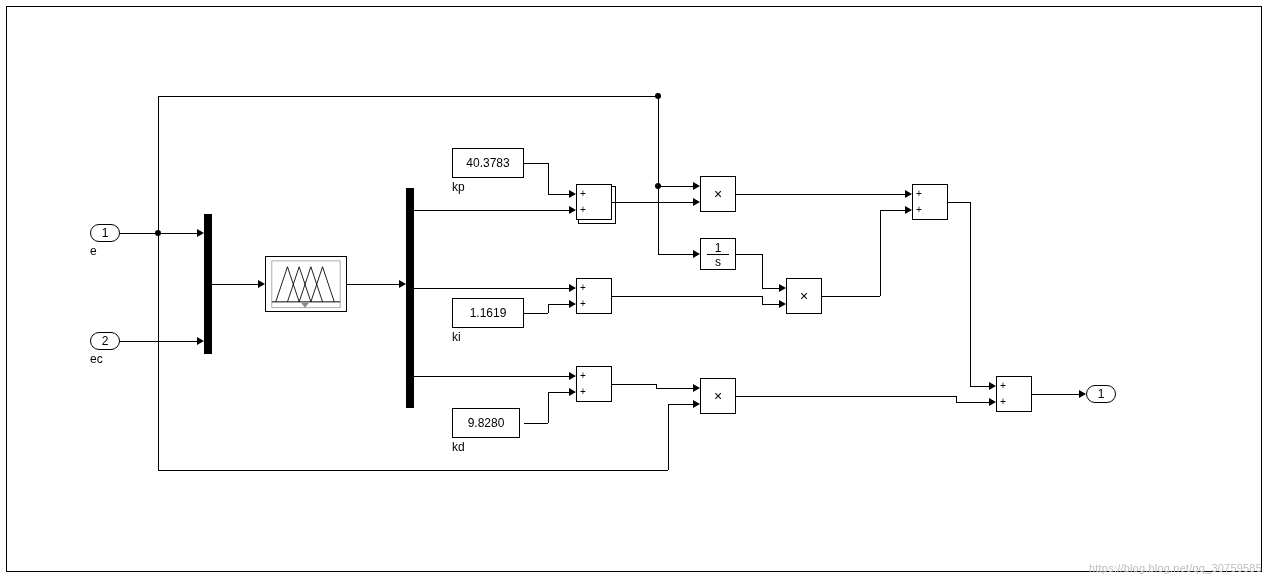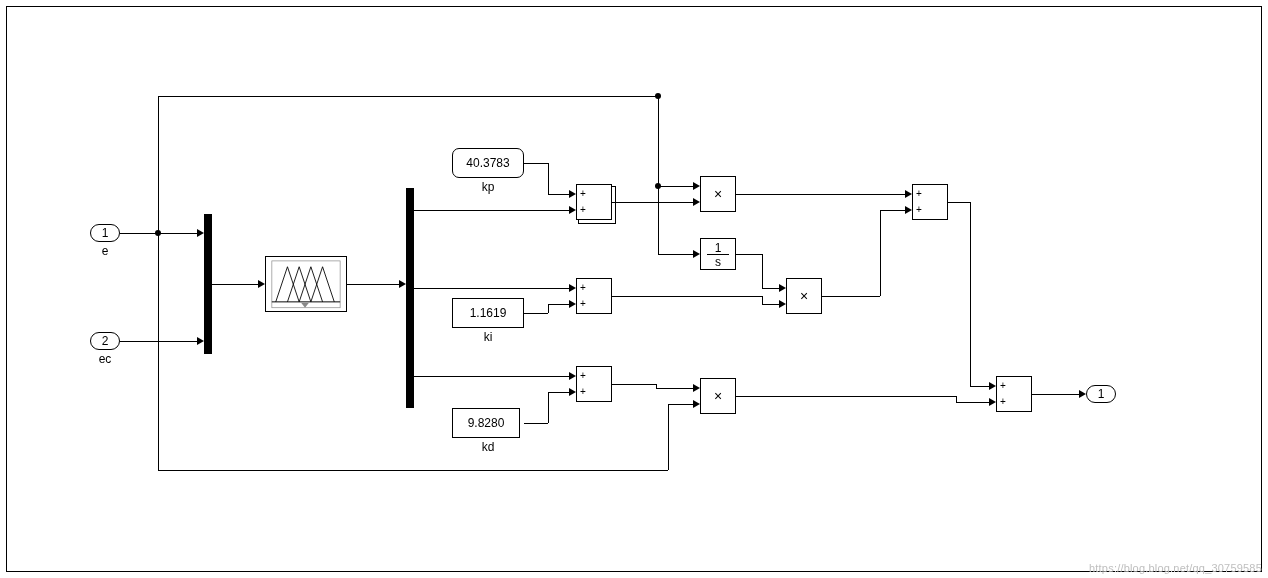--- a/index.html
+++ b/index.html
@@ -42,21 +42,20 @@
     background: #fff;
     border-radius: 999px;
     display: flex;
     align-items: center;
     justify-content: center;
     font-size: 12px;
   }
   
   .blabel {
     position: absolute;
-    text-align: center;
   }
   
   .busbar {
     position: absolute;
     background: #000;
   }
   
   .pl {
     position: absolute;
     font-size: 10px;
@@ -154,21 +153,21 @@
       <polyline points="10,46 22,10 34,46" fill="none" stroke="#000" stroke-width="0.9"></polyline>
       <polyline points="22,46 34,10 46,46" fill="none" stroke="#000" stroke-width="0.9"></polyline>
       <polyline points="34,46 46,10 58,46" fill="none" stroke="#000" stroke-width="0.9"></polyline>
       <polyline points="46,46 58,10 70,46" fill="none" stroke="#000" stroke-width="0.9"></polyline>
       <polygon points="40,52 36,47 44,47" fill="#888"></polygon>
     </svg>
   </div>
 
   <div class="busbar" style="left:406px; top:188px; width:8px; height:220px;"></div>
 
-  <div class="block" style="left:452px; top:148px; width:72px; height:30px;border-radius:7px;">
+  <div class="block" style="left:452px; top:148px; width:72px; height:30px;">
     <span>40.3783</span>
   </div>
   <div class="blabel" style="left:452px; top:180px; width:72px;">kp</div>
 
   <div class="block" style="left:576px; top:184px; width:36px; height:36px; box-shadow: 3px 3px 0 #fff, 3px 3px 0 1px #000;">
     <span class="pl" style="left:3px; top:4px;">+</span>
     <span class="pl" style="left:3px; top:20px;">+</span>
   </div>
 
   <div class="block" style="left:700px; top:176px; width:36px; height:36px;">

